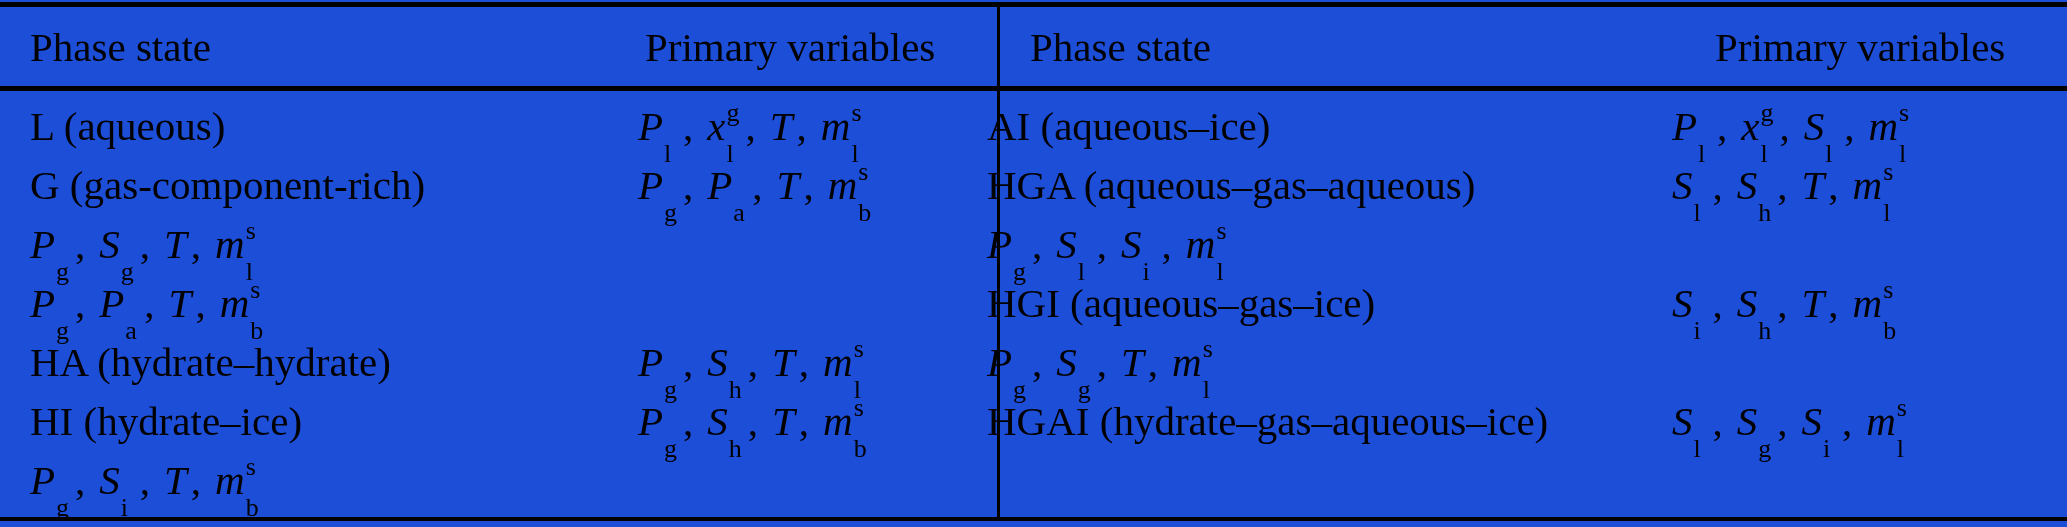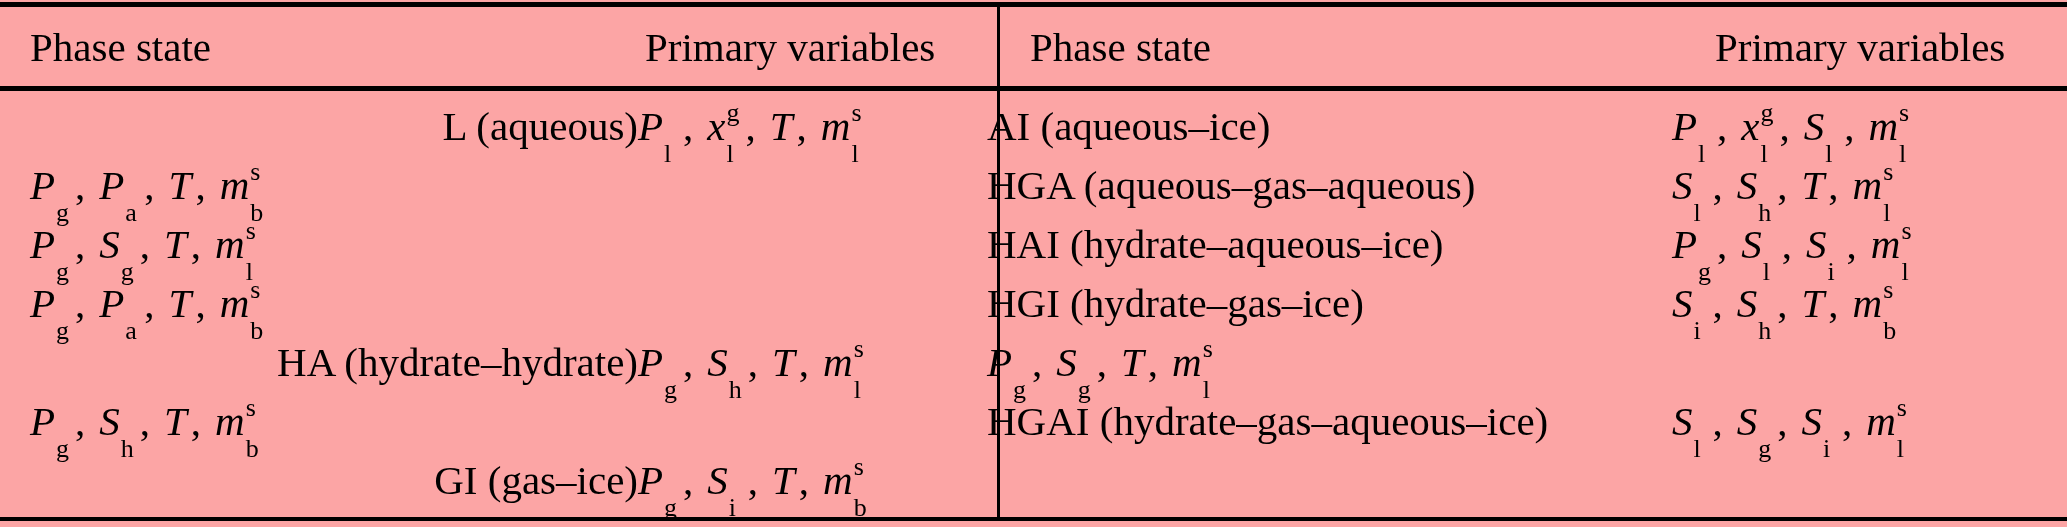--- a/index.html
+++ b/index.html
@@ -4,21 +4,21 @@
 <style>
   html, body {
     margin: 0;
     padding: 0;
     background: #ffffff;
   }
   .page {
     position: relative;
     width: 2067px;
     height: 527px;
-    background: #fca5a5;
+    background: #1d4ed8;
     color: #000000;
     font-family: "Liberation Serif", "DejaVu Serif", serif;
     font-size: 41px;
     overflow: hidden;
   }
   .rule {
     position: absolute;
     left: 0;
     width: 2067px;
     background: #000000;
@@ -51,21 +51,21 @@
     top: 96px;
   }
   .tbody.left  { left: 30px;   width: 960px; }
   .tbody.right { left: 987px; width: 1030px; }
   .brow {
     display: flex;
     align-items: center;
     height: 59px;
     white-space: nowrap;
   }
-  .tbody.left  .phase-cell { width: 608px; flex: 0 0 608px; text-align: right; }
+  .tbody.left  .phase-cell { width: 608px; flex: 0 0 608px; }
   .tbody.right .phase-cell { width: 685px; flex: 0 0 685px; }
   .vars-cell { flex: 1; }
 
   
   .mv { display: inline-block; white-space: nowrap; }
   .mv .base {
     font-style: italic;
     font-family: "Liberation Serif", "DejaVu Serif", serif;
   }
   .sc {
@@ -110,55 +110,55 @@
   <div class="rule mid"></div>
 
   <div class="vdivider"></div>
 
   <div class="tbody left" id="tbody-left">
       <div class="brow">
         <span class="phase-cell">L (aqueous)</span>
         <span class="vars-cell"><span class="mv"><span class="base">P</span><span class="sc"><span class="sub">l</span></span></span><span class="vsep">,</span><span class="mv"><span class="base">x</span><span class="sc"><span class="sup">g</span><span class="sub">l</span></span></span><span class="vsep">,</span><span class="mv noscript"><span class="base">T</span></span><span class="vsep">,</span><span class="mv"><span class="base">m</span><span class="sc"><span class="sup">s</span><span class="sub">l</span></span></span></span>
       </div>
       <div class="brow">
+        <span class="phase-cell">G (gas-component-rich)</span>
         <span class="vars-cell"><span class="mv"><span class="base">P</span><span class="sc"><span class="sub">g</span></span></span><span class="vsep">,</span><span class="mv"><span class="base">P</span><span class="sc"><span class="sub">a</span></span></span><span class="vsep">,</span><span class="mv noscript"><span class="base">T</span></span><span class="vsep">,</span><span class="mv"><span class="base">m</span><span class="sc"><span class="sup">s</span><span class="sub">b</span></span></span></span>
       </div>
       <div class="brow">
         <span class="vars-cell"><span class="mv"><span class="base">P</span><span class="sc"><span class="sub">g</span></span></span><span class="vsep">,</span><span class="mv"><span class="base">S</span><span class="sc"><span class="sub">g</span></span></span><span class="vsep">,</span><span class="mv noscript"><span class="base">T</span></span><span class="vsep">,</span><span class="mv"><span class="base">m</span><span class="sc"><span class="sup">s</span><span class="sub">l</span></span></span></span>
       </div>
       <div class="brow">
         <span class="vars-cell"><span class="mv"><span class="base">P</span><span class="sc"><span class="sub">g</span></span></span><span class="vsep">,</span><span class="mv"><span class="base">P</span><span class="sc"><span class="sub">a</span></span></span><span class="vsep">,</span><span class="mv noscript"><span class="base">T</span></span><span class="vsep">,</span><span class="mv"><span class="base">m</span><span class="sc"><span class="sup">s</span><span class="sub">b</span></span></span></span>
       </div>
       <div class="brow">
         <span class="phase-cell">HA (hydrate–hydrate)</span>
         <span class="vars-cell"><span class="mv"><span class="base">P</span><span class="sc"><span class="sub">g</span></span></span><span class="vsep">,</span><span class="mv"><span class="base">S</span><span class="sc"><span class="sub">h</span></span></span><span class="vsep">,</span><span class="mv noscript"><span class="base">T</span></span><span class="vsep">,</span><span class="mv"><span class="base">m</span><span class="sc"><span class="sup">s</span><span class="sub">l</span></span></span></span>
       </div>
       <div class="brow">
+        <span class="phase-cell">HI (hydrate–ice)</span>
         <span class="vars-cell"><span class="mv"><span class="base">P</span><span class="sc"><span class="sub">g</span></span></span><span class="vsep">,</span><span class="mv"><span class="base">S</span><span class="sc"><span class="sub">h</span></span></span><span class="vsep">,</span><span class="mv noscript"><span class="base">T</span></span><span class="vsep">,</span><span class="mv"><span class="base">m</span><span class="sc"><span class="sup">s</span><span class="sub">b</span></span></span></span>
       </div>
       <div class="brow">
-        <span class="phase-cell">GI (gas–ice)</span>
         <span class="vars-cell"><span class="mv"><span class="base">P</span><span class="sc"><span class="sub">g</span></span></span><span class="vsep">,</span><span class="mv"><span class="base">S</span><span class="sc"><span class="sub">i</span></span></span><span class="vsep">,</span><span class="mv noscript"><span class="base">T</span></span><span class="vsep">,</span><span class="mv"><span class="base">m</span><span class="sc"><span class="sup">s</span><span class="sub">b</span></span></span></span>
       </div>
     </div>
   <div class="tbody right" id="tbody-right">
       <div class="brow">
         <span class="phase-cell">AI (aqueous–ice)</span>
         <span class="vars-cell"><span class="mv"><span class="base">P</span><span class="sc"><span class="sub">l</span></span></span><span class="vsep">,</span><span class="mv"><span class="base">x</span><span class="sc"><span class="sup">g</span><span class="sub">l</span></span></span><span class="vsep">,</span><span class="mv"><span class="base">S</span><span class="sc"><span class="sub">l</span></span></span><span class="vsep">,</span><span class="mv"><span class="base">m</span><span class="sc"><span class="sup">s</span><span class="sub">l</span></span></span></span>
       </div>
       <div class="brow">
         <span class="phase-cell">HGA (aqueous–gas–aqueous)</span>
         <span class="vars-cell"><span class="mv"><span class="base">S</span><span class="sc"><span class="sub">l</span></span></span><span class="vsep">,</span><span class="mv"><span class="base">S</span><span class="sc"><span class="sub">h</span></span></span><span class="vsep">,</span><span class="mv noscript"><span class="base">T</span></span><span class="vsep">,</span><span class="mv"><span class="base">m</span><span class="sc"><span class="sup">s</span><span class="sub">l</span></span></span></span>
       </div>
       <div class="brow">
-        <span class="phase-cell">HAI (hydrate–aqueous–ice)</span>
         <span class="vars-cell"><span class="mv"><span class="base">P</span><span class="sc"><span class="sub">g</span></span></span><span class="vsep">,</span><span class="mv"><span class="base">S</span><span class="sc"><span class="sub">l</span></span></span><span class="vsep">,</span><span class="mv"><span class="base">S</span><span class="sc"><span class="sub">i</span></span></span><span class="vsep">,</span><span class="mv"><span class="base">m</span><span class="sc"><span class="sup">s</span><span class="sub">l</span></span></span></span>
       </div>
       <div class="brow">
-        <span class="phase-cell">HGI (hydrate–gas–ice)</span>
+        <span class="phase-cell">HGI (aqueous–gas–ice)</span>
         <span class="vars-cell"><span class="mv"><span class="base">S</span><span class="sc"><span class="sub">i</span></span></span><span class="vsep">,</span><span class="mv"><span class="base">S</span><span class="sc"><span class="sub">h</span></span></span><span class="vsep">,</span><span class="mv noscript"><span class="base">T</span></span><span class="vsep">,</span><span class="mv"><span class="base">m</span><span class="sc"><span class="sup">s</span><span class="sub">b</span></span></span></span>
       </div>
       <div class="brow">
         <span class="vars-cell"><span class="mv"><span class="base">P</span><span class="sc"><span class="sub">g</span></span></span><span class="vsep">,</span><span class="mv"><span class="base">S</span><span class="sc"><span class="sub">g</span></span></span><span class="vsep">,</span><span class="mv noscript"><span class="base">T</span></span><span class="vsep">,</span><span class="mv"><span class="base">m</span><span class="sc"><span class="sup">s</span><span class="sub">l</span></span></span></span>
       </div>
       <div class="brow">
         <span class="phase-cell">HGAI (hydrate–gas–aqueous–ice)</span>
         <span class="vars-cell"><span class="mv"><span class="base">S</span><span class="sc"><span class="sub">l</span></span></span><span class="vsep">,</span><span class="mv"><span class="base">S</span><span class="sc"><span class="sub">g</span></span></span><span class="vsep">,</span><span class="mv"><span class="base">S</span><span class="sc"><span class="sub">i</span></span></span><span class="vsep">,</span><span class="mv"><span class="base">m</span><span class="sc"><span class="sup">s</span><span class="sub">l</span></span></span></span>
       </div>
     </div>

